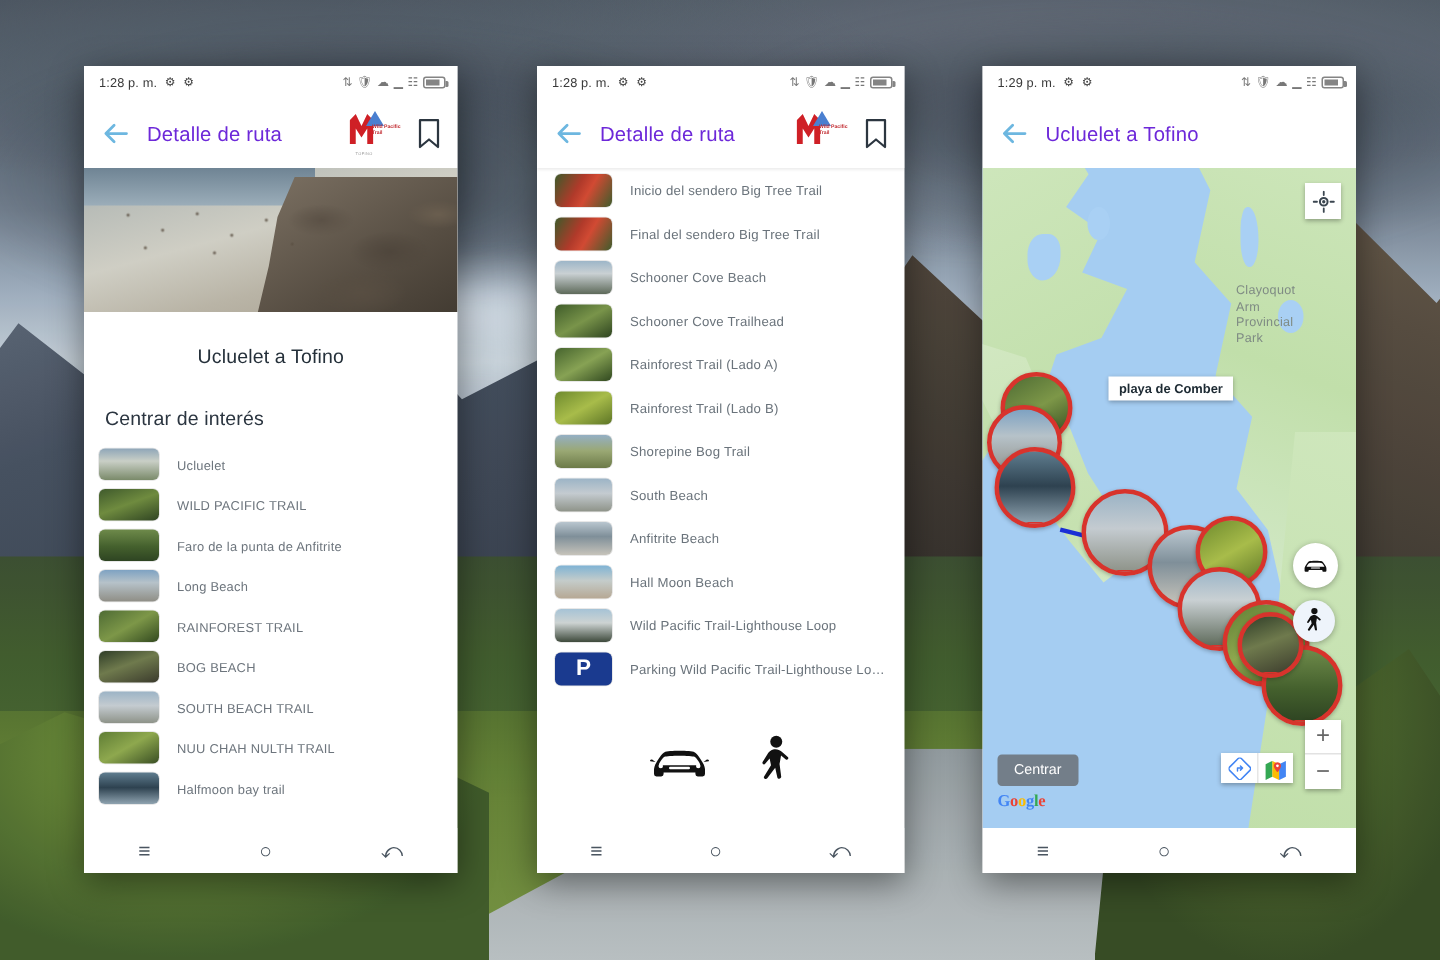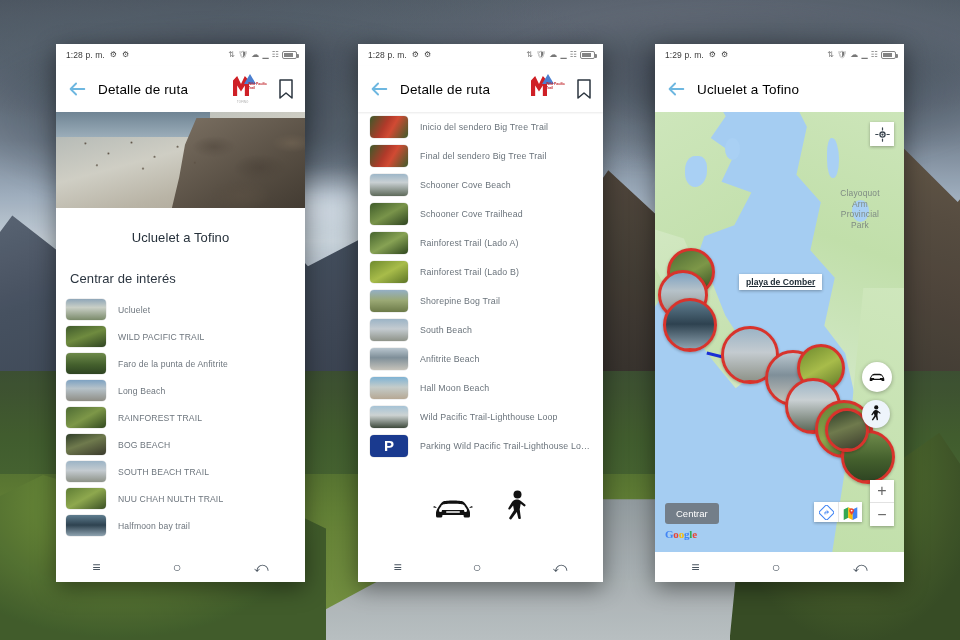--- a/index.html
+++ b/index.html
@@ -117,21 +117,21 @@
   .appbar {
     height:46px; background:#fff; display:flex; align-items:center;
     padding:0 10px; gap:10px;
     box-shadow:0 1px 2px rgba(0,0,0,.09);
   }
   .backarrow {
     width:22px; height:22px; flex:0 0 auto; position:relative; cursor:pointer;
   }
   .backarrow svg { display:block; }
   .appbar-title {
-    flex:1; font-size:13.5px; color:#000000; letter-spacing:.15px;
+    flex:1; font-size:13.5px; color:#6d28d9; letter-spacing:.15px;
   }
   .logo {
     width:34px; height:30px; position:relative; flex:0 0 auto;
   }
   .logo .mark {
     position:absolute; left:0; top:2px; width:16px; height:20px;
     background:#cf2026;
     clip-path: polygon(0% 100%, 0% 22%, 26% 0%, 50% 40%, 74% 0%, 100% 22%, 100% 100%, 74% 100%, 74% 48%, 50% 78%, 26% 48%, 26% 100%);
   }
   .logo .tri {
@@ -282,21 +282,21 @@
   }
   .lake {
     position:absolute; background:#a9d0f4;
   }
   .lk1 { left:12%; top:10%; width:9%; height:7%; border-radius:50% 40% 60% 50%; }
   .lk2 { left:28%; top:6%; width:6%; height:5%; border-radius:50%; }
   .lk3 { right:26%; top:6%; width:5%; height:9%; border-radius:40% 60% 50% 50%; }
   .lk4 { right:14%; top:20%; width:7%; height:5%; border-radius:50%; }
 
   .map-label {
-    position:absolute; color:#7f8b84; font-size:8.4px; text-align:center;
+    position:absolute; color:#7f8b84; font-size:8.4px; text-align:left;
     line-height:1.25; letter-spacing:.2px; pointer-events:none;
   }
 
   .route-line {
     position:absolute; left:52px; top:238px; width:44px; height:10px;
     border-bottom:3px solid #1a2fd6; border-radius:0 0 0 0;
     transform:rotate(14deg);
   }
 
   .pin {
@@ -640,21 +640,21 @@
         <div class="pin t-half" style="--s: 54px; left: 8px; top: 186px;"></div>
         <div class="pin t-south" style="--s: 58px; left: 66px; top: 214px;"></div>
         <div class="pin t-flor" style="--s: 56px; left: 110px; top: 238px;"></div>
         <div class="pin t-rainB" style="--s: 48px; left: 142px; top: 232px;"></div>
         <div class="pin t-schoon" style="--s: 56px; left: 130px; top: 266px;"></div>
         <div class="pin t-nuu" style="--s: 58px; left: 160px; top: 288px;"></div>
         <div class="pin t-light" style="--s: 54px; left: 186px; top: 318px;"></div>
         <div class="pin t-bog" style="--s: 44px; left: 170px; top: 296px;"></div>
       </div>
 
-    <div class="pin-callout" id="callout" style="left:84px; top:162px;text-decoration:underline;">playa de Comber</div>
+    <div class="pin-callout" id="callout" style="left:84px; top:139px;">playa de Comber</div>
 
     <div class="locate-btn">
       <svg width="15" height="15" viewBox="0 0 20 20">
         <circle cx="10" cy="10" r="3.4" fill="none" stroke="#3b4650" stroke-width="1.8"></circle>
         <circle cx="10" cy="10" r="1.5" fill="#3b4650"></circle>
         <path d="M10 1v3M10 16v3M1 10h3M16 10h3" stroke="#3b4650" stroke-width="1.6" stroke-linecap="round"></path>
       </svg>
     </div>
 
     <div class="map-fab" style="right:12px; top:250px; width:30px; height:30px;">

